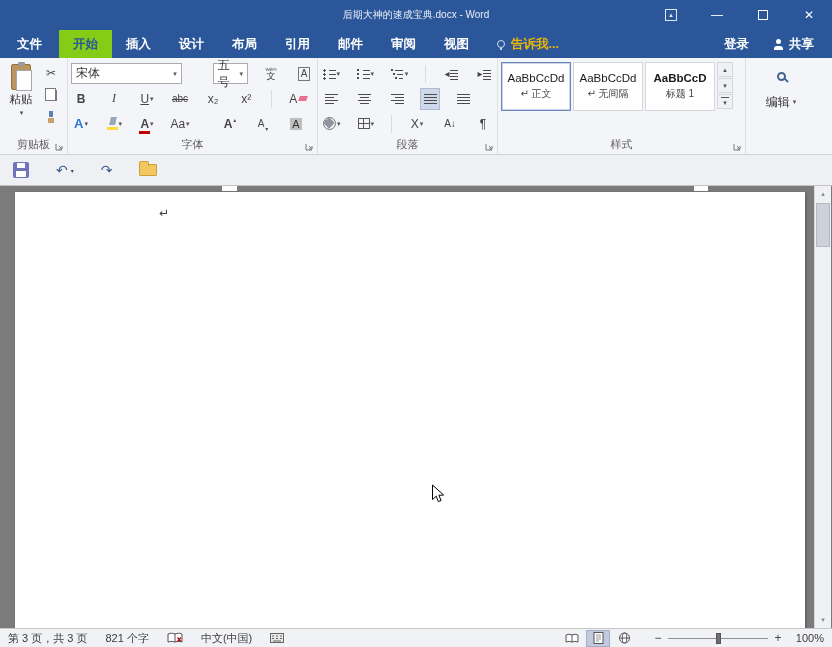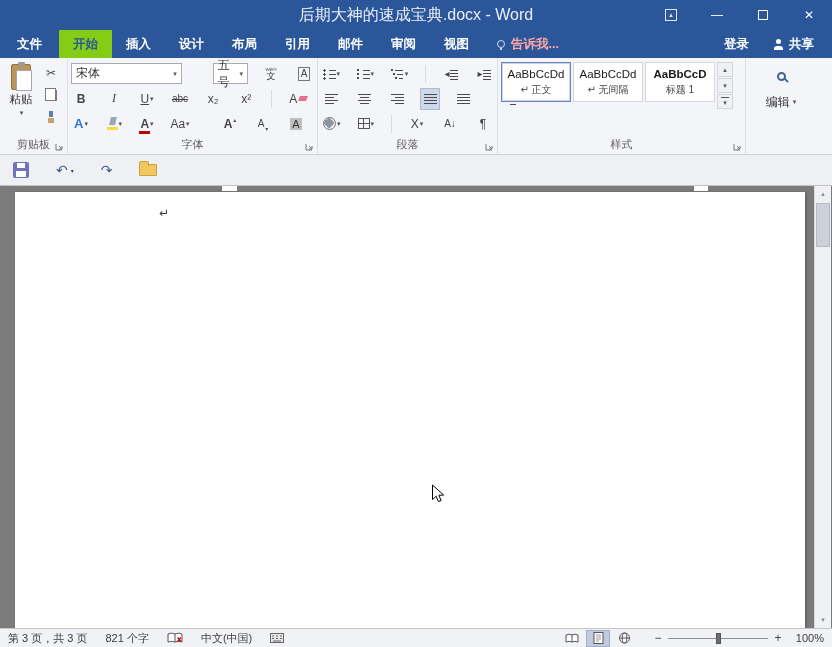--- a/index.html
+++ b/index.html
@@ -2,35 +2,35 @@
 <html><head>
 <meta charset="utf-8">
 <style>
   *{margin:0;padding:0;box-sizing:border-box;font-family:"Liberation Sans","DejaVu Sans",sans-serif;}
   html,body{width:832px;height:647px;overflow:hidden;background:#fff;}
   .app{position:relative;width:832px;height:647px;}
 
   
   .titlebar{position:absolute;top:0;left:0;right:0;height:30px;background:#2b579a;}
   .title{position:absolute;left:0;right:0;top:0;height:30px;line-height:30px;text-align:center;
-         font-size:16px;color:#e9eef7;}
+         font-size:10px;color:#e9eef7;}
   .wincontrols{position:absolute;right:0;top:0;height:30px;display:flex;z-index:2;}
   .winbtn{width:46px;height:30px;display:flex;align-items:center;justify-content:center;
           color:#fff;font-size:12px;cursor:default;}
   .ic-ribbonopts{width:12px;height:12px;border:1px solid #dfe6f2;display:flex;align-items:center;
                  justify-content:center;font-size:7px;color:#dfe6f2;}
   .ic-maxbox{width:10px;height:10px;border:1px solid #fff;}
 
   
   .tabbar{position:absolute;top:30px;left:0;right:0;height:28px;background:#2b579a;display:flex;
           align-items:stretch;color:#fff;font-size:12.5px;font-weight:bold;}
   .tab{padding:0 14px;display:flex;align-items:center;white-space:nowrap;}
   .tab.file{padding:0 17px;}
   .tab.active{background:#84cc16;color:#2b579a;}
-  .tellme{display:flex;align-items:center;gap:6px;margin-left:14px;color:#fca5a5;white-space:nowrap;}
+  .tellme{display:flex;align-items:center;gap:6px;margin-left:14px;color:#eab308;white-space:nowrap;}
   .ic-bulb{width:8px;height:8px;border:1px solid #cfdcf0;border-radius:50%;position:relative;}
   .ic-bulb::after{content:"";position:absolute;left:2px;bottom:-3px;width:2px;height:2px;background:#cfdcf0;}
   .tabright{margin-left:auto;display:flex;align-items:center;padding-right:6px;}
   .signin{padding:0 12px;white-space:nowrap;}
   .share{display:flex;align-items:center;gap:5px;padding:0 12px;white-space:nowrap;}
   .ic-person{width:11px;height:11px;position:relative;}
   .ic-person::before{content:"";position:absolute;left:3px;top:0;width:5px;height:5px;border-radius:50%;background:#fff;}
   .ic-person::after{content:"";position:absolute;left:1px;bottom:0;width:9px;height:4px;border-radius:3px 3px 0 0;background:#fff;}
 
   
@@ -121,21 +121,21 @@
   .ic-borders{display:inline-block;width:12px;height:11px;border:1px solid #555;background-repeat:no-repeat;
      background-image:linear-gradient(#555,#555),linear-gradient(#555,#555);
      background-size:1px 100%,100% 1px;background-position:50% 0,0 50%;}
   .g10{font-size:10px;color:#444;}
   .g12{font-size:12px;color:#444;}
   .g14{font-size:14px;}
 
   
   .g-styles{width:248px;}
   .styles-flex{display:flex;align-items:flex-start;padding-top:1px;}
-  .style-card{width:70px;height:40px;background:#fff;border:1px solid #d4d6db;margin-right:2px;
+  .style-card{width:70px;height:49px;background:#fff;border:1px solid #d4d6db;margin-right:2px;
               display:flex;flex-direction:column;align-items:center;justify-content:center;gap:3px;}
   .style-card.selected{border:1px solid #6d87bd;box-shadow:0 0 0 1px #c8d4ea inset;}
   .sprev{font-size:11.5px;color:#1a1a1a;white-space:nowrap;}
   .sprev.bold{font-weight:bold;}
   .sname{font-size:10px;color:#444;white-space:nowrap;}
   .styles-arrows{display:flex;flex-direction:column;gap:1px;}
   .sar{width:16px;height:15px;background:#f0f1f5;border:1px solid #d4d6db;display:flex;align-items:center;
        justify-content:center;font-size:7px;color:#555;flex-direction:column;line-height:1;}
   .morebar{width:8px;height:1px;background:#555;margin-bottom:1px;}
 

